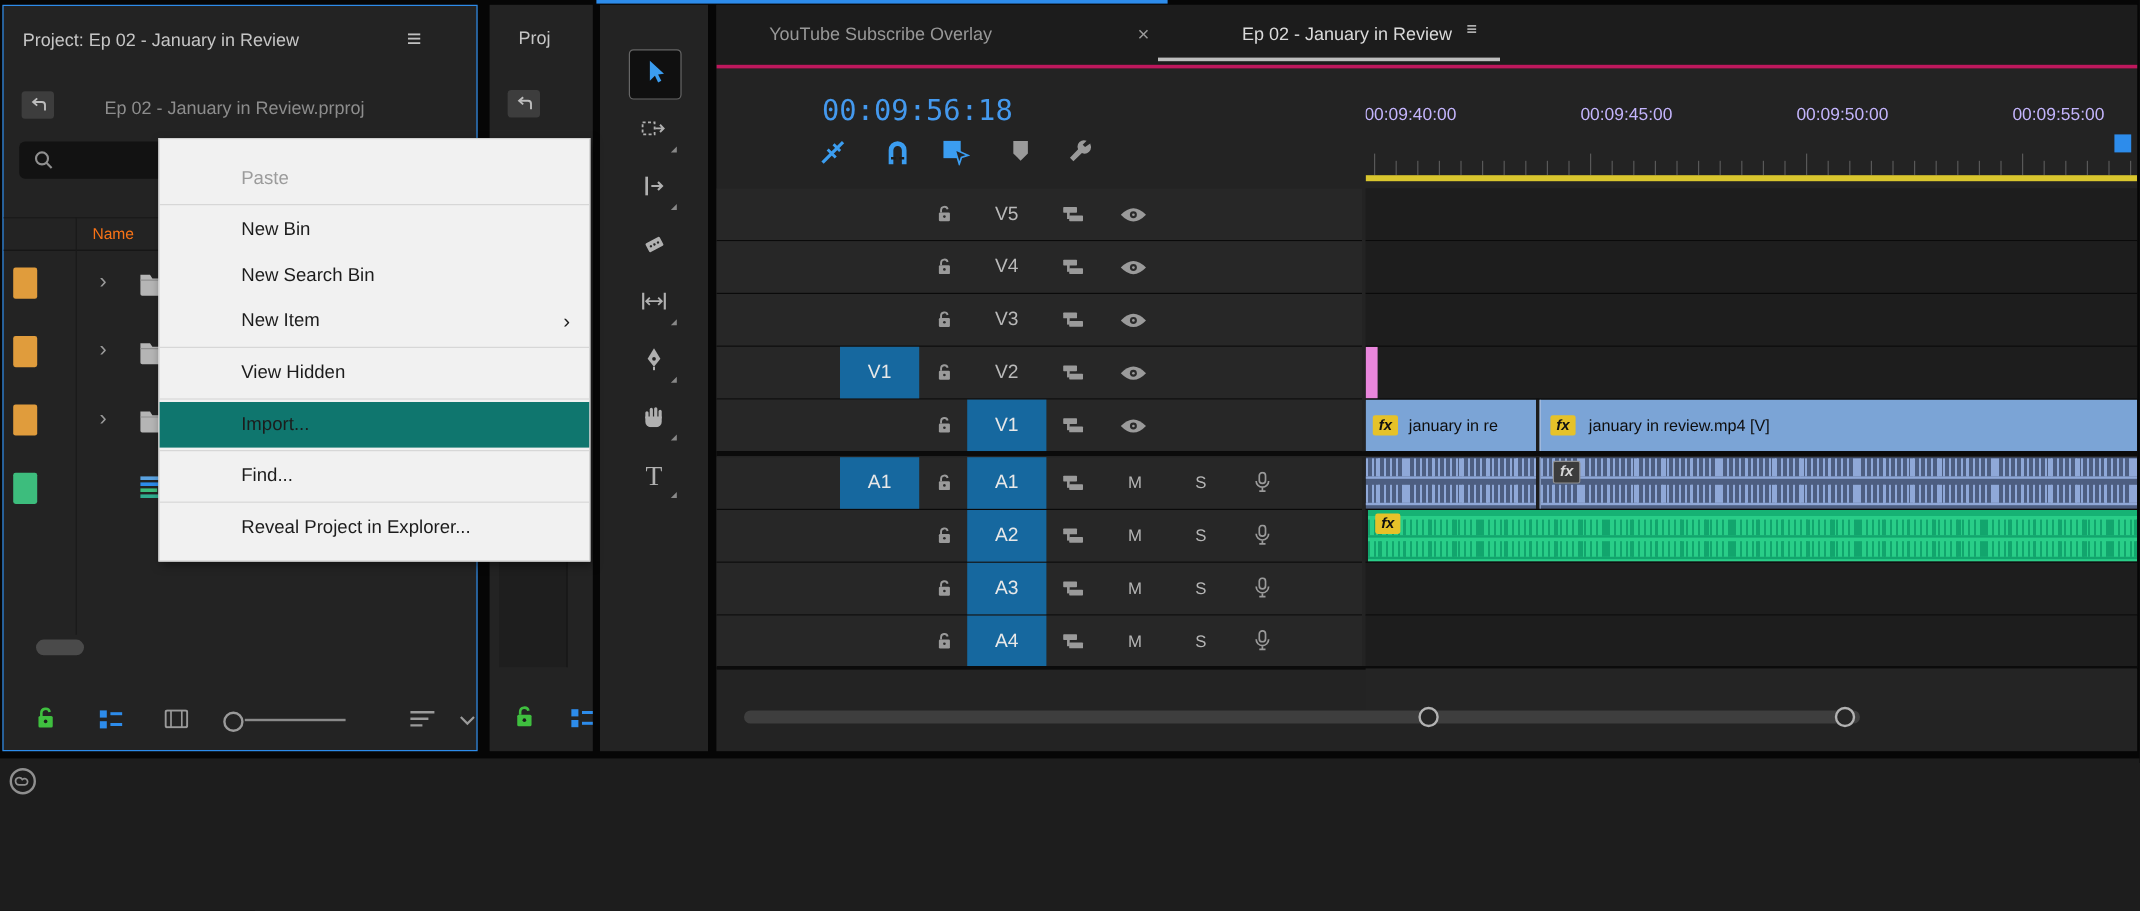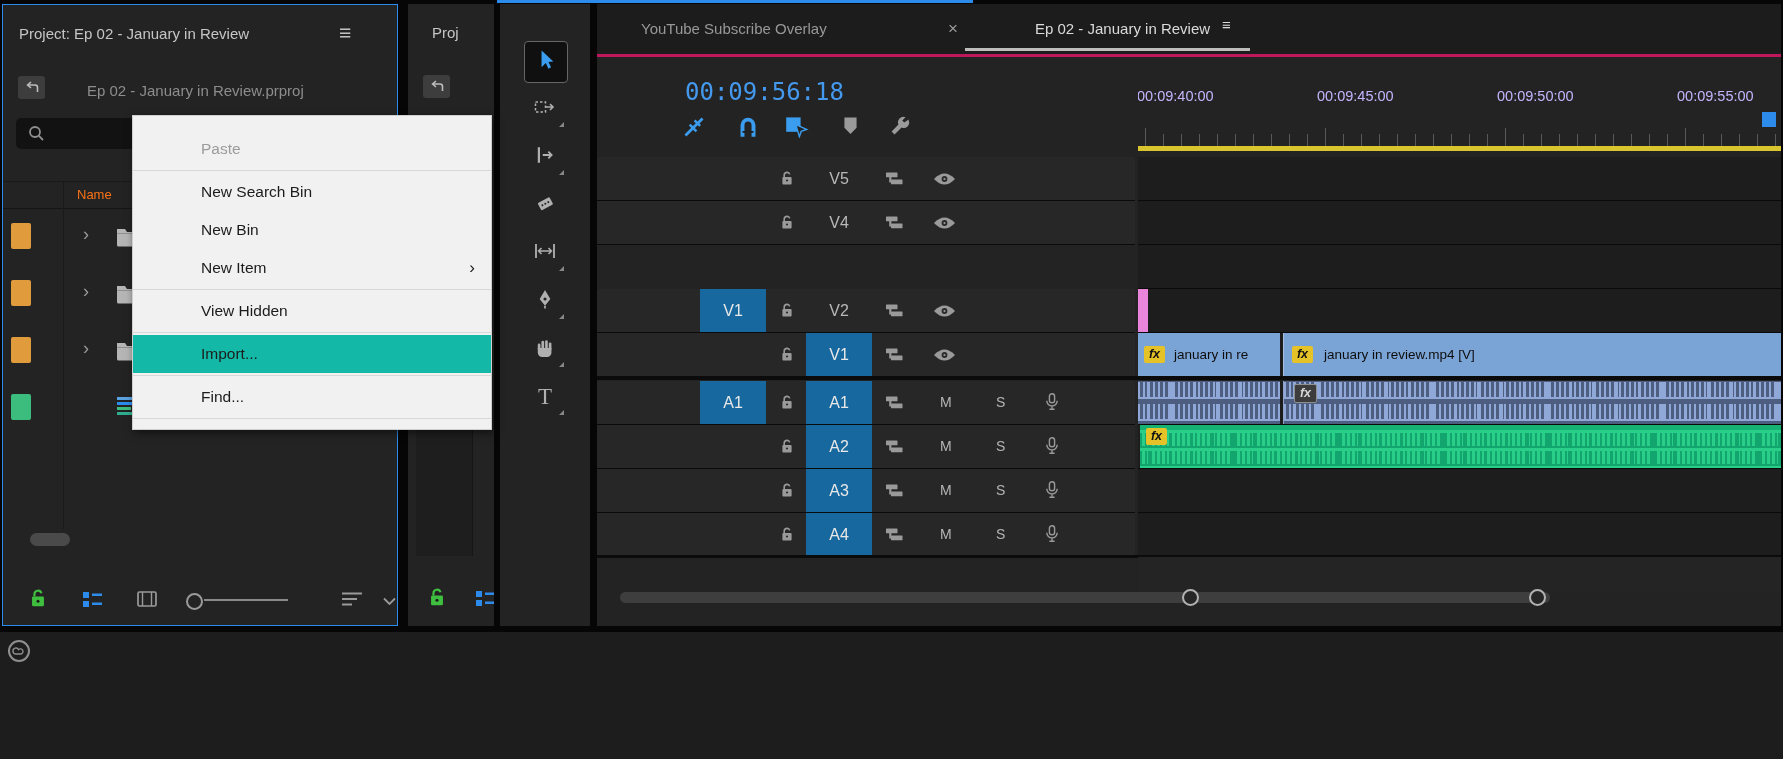--- a/index.html
+++ b/index.html
@@ -23,21 +23,21 @@
   .rowchev{position:absolute;left:80px;top:16px;color:#9a9a9a;font-size:18px;}
   .binicon{position:absolute;left:112px;top:16px;}
   .pp-scroll{left:27px;top:528px;width:40px;height:13px;background:#4a4a4a;border-radius:7px;}
   .slider-line{position:absolute;background:#8a8a8a;height:2px;}
   .slider-knob{position:absolute;width:13px;height:13px;border:2px solid #9a9a9a;border-radius:50%;background:transparent;}
   
   #context-menu{position:absolute;left:132px;top:115px;width:360px;background:#f1f1f1;
      box-shadow:2px 3px 8px rgba(0,0,0,.5);border:1px solid #cfcfcf;box-sizing:border-box;z-index:50;padding:14px 0 8px 0;}
   .menu-item{position:relative;height:38px;line-height:38px;font-size:15.5px;color:#1c1c1c;padding-left:68px;}
   .menu-item.disabled{color:#9b9b9b;}
-  .menu-item.highlighted{background:#14b8a6;}
+  .menu-item.highlighted{background:#0f766e;}
   .menu-sep{height:1px;background:#d7d7d7;margin:2px 0;}
   .submenu-arrow{position:absolute;right:16px;top:0;color:#1c1c1c;font-size:17px;}
   
   #panel2{left:408px;top:4px;width:86px;height:622px;overflow:hidden;}
   .p2-tab{left:24px;top:20px;font-size:15px;color:#c6c6c6;white-space:nowrap;}
   .p2-list{left:8px;top:112px;width:56px;height:440px;background:#1e1e1e;border-right:1px solid #161616;}
   
   #tools-panel{left:500px;top:4px;width:90px;height:622px;}
   .tool{position:absolute;left:24px;width:42px;height:40px;display:flex;align-items:center;justify-content:center;}
   .tool.active{background:#101010;border:1px solid #666;border-radius:4px;}
@@ -434,20 +434,46 @@
               <svg width="23" height="14" viewBox="0 0 23 14">
                 <path d="M1 7 Q11.5 -4 22 7 Q11.5 18 1 7 Z" fill="#9a9a9a"></path>
                 <circle cx="11.5" cy="7" r="2.9" fill="#2a2a2a"></circle>
                 <circle cx="11.5" cy="7" r="1.1" fill="#9a9a9a"></circle>
               </svg>
             </span>
           </div>
           <div class="trk-content"></div>
         </div>
         <div class="trackrow" style="top: 241px; height: 44px;">
+          <div class="trk-head">
+            <span class="cell-ic" style="left: 183px; top: 14px;">
+              <svg width="14" height="15" viewBox="0 0 14 15">
+                <path d="M4.2 6 V4.2 a2.8 2.8 0 0 1 5.5 -.8" fill="none" stroke="#9a9a9a" stroke-width="1.6"></path>
+                <rect x="2.4" y="6" width="9.2" height="7.4" rx="1" fill="#9a9a9a"></rect>
+                <circle cx="7" cy="9.5" r="1.1" fill="#2a2a2a"></circle>
+              </svg>
+            </span>
+            <div class="target-btn">V3</div>
+            <span class="cell-ic" style="left: 288px; top: 14px;">
+              <svg width="19" height="15" viewBox="0 0 19 15">
+                <g fill="#9a9a9a">
+                  <rect x="1" y="1.5" width="11.5" height="4.8" rx="0.6"></rect>
+                  <rect x="6" y="8.5" width="11.5" height="4.8" rx="0.6"></rect>
+                  <rect x="4.2" y="3" width="2.2" height="8.5"></rect>
+                </g>
+              </svg>
+            </span>
+            <span class="cell-ic" style="left: 336px; top: 15px;">
+              <svg width="23" height="14" viewBox="0 0 23 14">
+                <path d="M1 7 Q11.5 -4 22 7 Q11.5 18 1 7 Z" fill="#9a9a9a"></path>
+                <circle cx="11.5" cy="7" r="2.9" fill="#2a2a2a"></circle>
+                <circle cx="11.5" cy="7" r="1.1" fill="#9a9a9a"></circle>
+              </svg>
+            </span>
+          </div>
           <div class="trk-content"></div>
         </div>
         <div class="trackrow" style="top: 285px; height: 44px;">
           <div class="trk-head">
             <div class="patch-btn btn-blue">V1</div>
             <span class="cell-ic" style="left: 183px; top: 14px;">
               <svg width="14" height="15" viewBox="0 0 14 15">
                 <path d="M4.2 6 V4.2 a2.8 2.8 0 0 1 5.5 -.8" fill="none" stroke="#9a9a9a" stroke-width="1.6"></path>
                 <rect x="2.4" y="6" width="9.2" height="7.4" rx="1" fill="#9a9a9a"></rect>
                 <circle cx="7" cy="9.5" r="1.1" fill="#2a2a2a"></circle>
@@ -665,30 +691,31 @@
 
     <div class="abs tl-scroll-track">
       <span class="tl-scroll-knob" style="left:562px;top:-3px;"></span>
       <span class="tl-scroll-knob" style="left:909px;top:-3px;"></span>
     </div>
   </div>
 
   <div id="context-menu">
       <div class="menu-item disabled"><span>Paste</span></div>
       <div class="menu-sep"></div>
+      <div class="menu-item"><span>New Bin</span></div>
       <div class="menu-item"><span>New Search Bin</span></div>
-      <div class="menu-item"><span>New Bin</span></div>
       <div class="menu-item"><span>New Item</span><span class="submenu-arrow">›</span></div>
       <div class="menu-sep"></div>
       <div class="menu-item"><span>View Hidden</span></div>
       <div class="menu-sep"></div>
       <div class="menu-item highlighted"><span>Import...</span></div>
       <div class="menu-sep"></div>
       <div class="menu-item"><span>Find...</span></div>
       <div class="menu-sep"></div>
+      <div class="menu-item"><span>Reveal Project in Explorer...</span></div>
     </div>
 
   <div class="abs" id="bottom-strip">
     <div class="abs ccircle">
       <svg width="18" height="18" viewBox="0 0 18 18" style="margin:0 0 0 0;">
           <path d="M6 12 a3 3 0 1 1 2.6-4.4 a2.6 2.6 0 1 1 2.4 4.4 z" fill="none" stroke="#8f8f8f" stroke-width="1.4"></path>
         </svg>
     </div>
   </div>
 </div>

